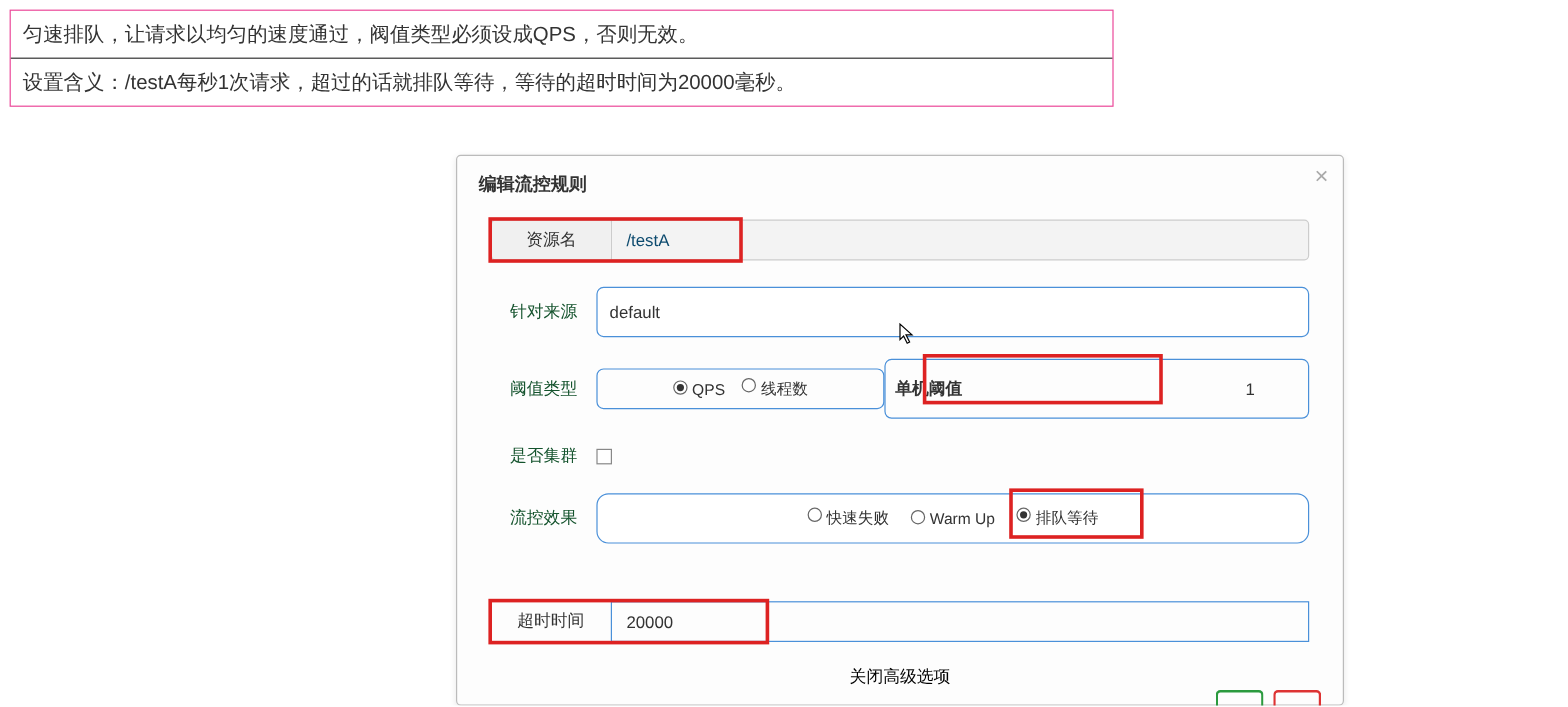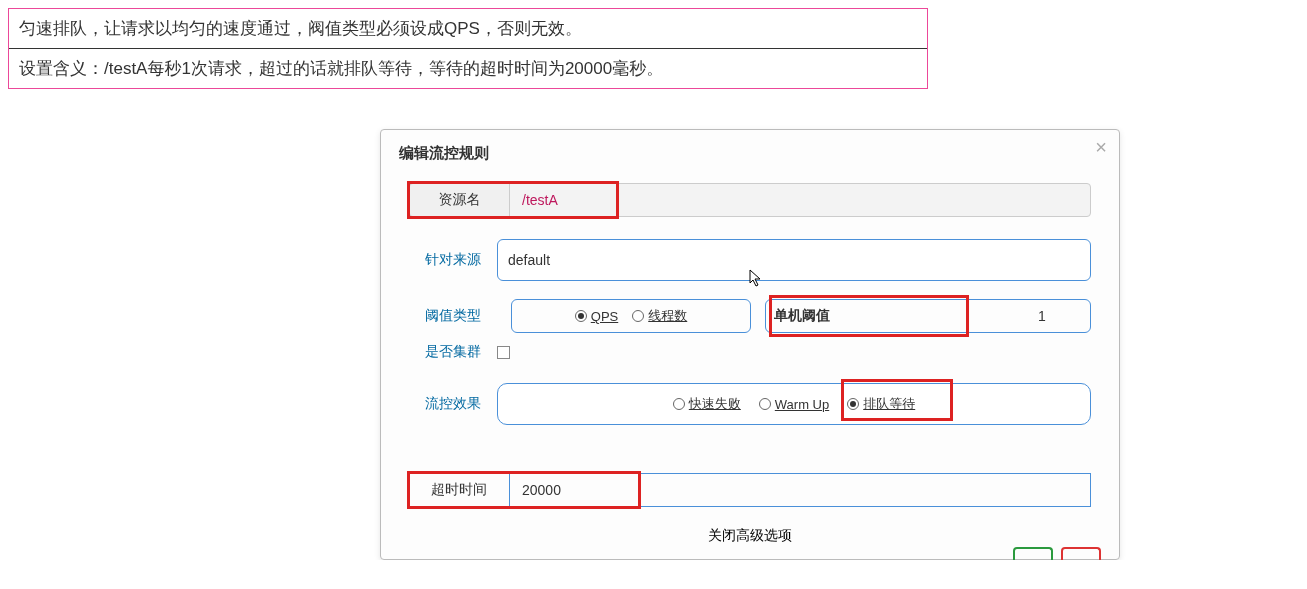--- a/index.html
+++ b/index.html
@@ -50,21 +50,21 @@
     }
     .form-row {
       display: flex;
       align-items: center;
       margin-bottom: 18px;
       position: relative;
     }
     .label {
       width: 88px;
       font-size: 14px;
-      color: #0369a1;
+      color: #14532d;
       padding: 4px 6px;
       text-align: center;
     }
     .pill {
       flex: 1;
       border: 1px solid #4a90d9;
       border-radius: 6px;
       padding: 20px 10px;
       background: #fff;
       display: flex;
@@ -90,31 +90,30 @@
       font-size: 14px;
       position: relative;
     }
     .resource-value {
       flex: 1;
       border: 1px solid #ccc;
       border-top-right-radius: 4px;
       border-bottom-right-radius: 4px;
       padding: 6px 12px;
       background: #f3f3f3;
-      color: #be185d;
+      color: #0c4a6e;
       height: 34px;
       display: flex;
       align-items: center;
     }
     .radio-item {
       display: inline-flex;
-      align-items: center;
+      align-items: flex-start;
       gap: 4px;
       font-size: 13px;
-      text-decoration: underline;
     }
     .radio-dot {
       width: 12px; height: 12px;
       border: 1px solid #666;
       border-radius: 50%;
       display: inline-flex;
       align-items: center;
       justify-content: center;
       background: #fff;
     }
@@ -126,39 +125,38 @@
     }
     .checkbox {
       width: 13px; height: 13px;
       border: 1px solid #888;
       background: #fff;
       display: inline-block;
     }
     .threshold-row {
       display: flex;
       align-items: center;
-      margin-bottom: 6px;
-      gap: 14px;
+      margin-bottom: 18px;
     }
     .threshold-left {
       border: 1px solid #4a90d9;
       border-radius: 6px;
       display: flex;
       align-items: center;
       justify-content: center;
       gap: 14px;
       height: 34px;
       width: 240px;
     }
     .threshold-right {
       border: 1px solid #4a90d9;
       border-radius: 6px;
       display: flex;
       align-items: center;
-      height: 34px;
+      height: 50px;
       padding: 0 8px;
       gap: 12px;
       flex: 1;
       justify-content: space-between;
     }
     .threshold-right-label {
       font-weight: bold;
       font-size: 14px;
     }
     .threshold-input {

